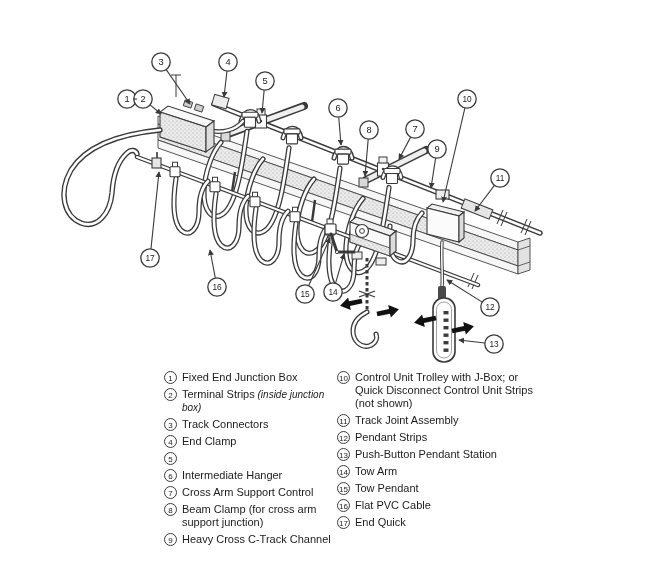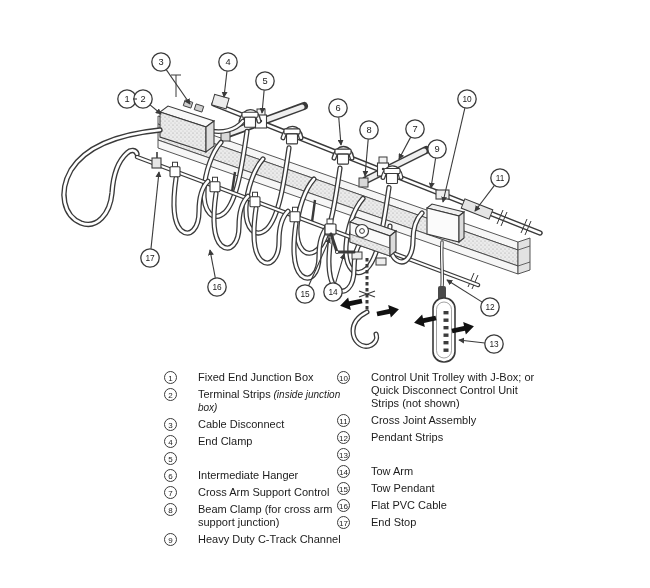--- a/index.html
+++ b/index.html
@@ -6,21 +6,21 @@
   #stage{position:relative;width:650px;height:588px;background:#fff;overflow:hidden;
          font-family:"Liberation Sans", sans-serif;color:#1a1a1a;}
   #diagram-svg{position:absolute;left:0;top:0;}
   .legend-col{position:absolute;font-size:11px;line-height:13px;color:#1c1c1c;}
   #legend-left{left:164px;top:371px;width:180px;}
   #legend-right{left:337px;top:371px;width:210px;}
   .li{display:flex;align-items:flex-start;margin-bottom:4px;}
   .ln{flex:0 0 13px;width:13px;height:13px;border:1px solid #3c3c3c;border-radius:50%;
       font-size:8px;line-height:13px;text-align:center;margin-right:5px;margin-top:0px;
       box-sizing:border-box;color:#222;}
-  .lt{display:block;margin-left:16px;}
+  .lt{display:block;}
   .lt i{font-size:10px;font-style:italic;}
   text.co{font-family:"Liberation Sans", sans-serif;fill:#222;}
 </style>
 </head>
 <body>
 
 <div id="stage">
   <svg id="diagram-svg" width="650" height="588" viewBox="0 0 650 588">
     <defs>
       <pattern id="stip" patternUnits="userSpaceOnUse" width="4" height="4">
@@ -280,21 +280,21 @@
       <div class="li">
         <span class="ln">1</span>
         <span class="lt">Fixed End Junction Box</span>
       </div>
       <div class="li">
         <span class="ln">2</span>
         <span class="lt">Terminal Strips<i> (inside junction box)</i></span>
       </div>
       <div class="li">
         <span class="ln">3</span>
-        <span class="lt">Cable Disconnect</span>
+        <span class="lt">Track Connectors</span>
       </div>
       <div class="li">
         <span class="ln">4</span>
         <span class="lt">End Clamp</span>
       </div>
       <div class="li">
         <span class="ln">5</span>
       </div>
       <div class="li">
         <span class="ln">6</span>
@@ -303,49 +303,50 @@
       <div class="li">
         <span class="ln">7</span>
         <span class="lt">Cross Arm Support Control</span>
       </div>
       <div class="li">
         <span class="ln">8</span>
         <span class="lt">Beam Clamp (for cross arm support junction)</span>
       </div>
       <div class="li">
         <span class="ln">9</span>
-        <span class="lt">Heavy Duty C-Track Channel</span>
+        <span class="lt">Heavy Cross C-Track Channel</span>
       </div>
     </div>
   <div id="legend-right" class="legend-col">
       <div class="li">
         <span class="ln">10</span>
         <span class="lt">Control Unit Trolley with J-Box; or Quick Disconnect Control Unit Strips (not shown)</span>
       </div>
       <div class="li">
         <span class="ln">11</span>
-        <span class="lt">Cross Joint Assembly</span>
+        <span class="lt">Track Joint Assembly</span>
       </div>
       <div class="li">
         <span class="ln">12</span>
         <span class="lt">Pendant Strips</span>
       </div>
       <div class="li">
         <span class="ln">13</span>
+        <span class="lt">Push-Button Pendant Station</span>
       </div>
       <div class="li">
         <span class="ln">14</span>
         <span class="lt">Tow Arm</span>
       </div>
       <div class="li">
         <span class="ln">15</span>
         <span class="lt">Tow Pendant</span>
       </div>
       <div class="li">
         <span class="ln">16</span>
         <span class="lt">Flat PVC Cable</span>
       </div>
       <div class="li">
         <span class="ln">17</span>
-        <span class="lt">End Stop</span>
+        <span class="lt">End Quick</span>
       </div>
     </div>
 </div>
 
 </body></html>

